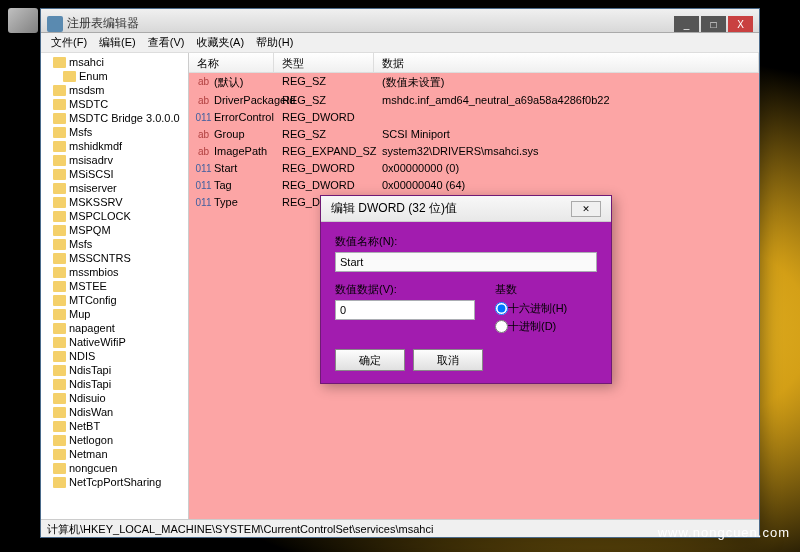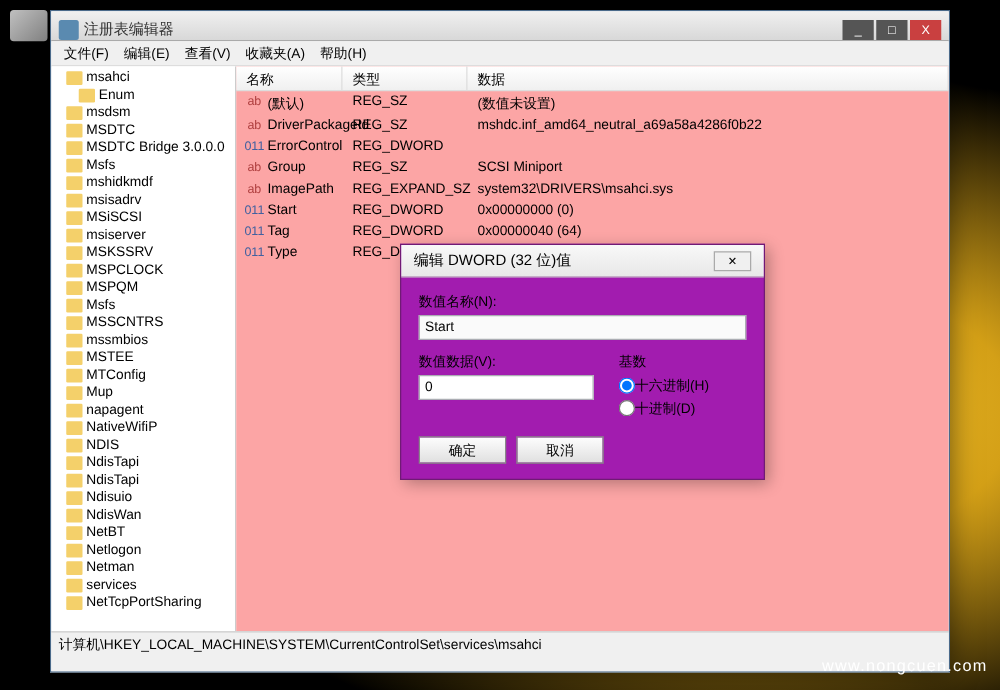--- a/index.html
+++ b/index.html
@@ -27,21 +27,21 @@
 .col-h{padding:3px 8px;border-right:1px solid #ddd;font-weight:normal}
 .col-name{width:85px}
 .col-type{width:100px}
 .col-data{flex:1}
 .list-rows{flex:1;overflow:auto}
 .list-row{display:flex;padding:1px 0;cursor:pointer}
 .cell{padding:1px 8px;display:flex;gap:4px;font-size:11px}
 .reg-icon{width:13px;height:13px;flex-shrink:0;font-size:10px;display:flex;align-items:center;justify-content:center}
 .reg-icon.sz{color:#b04040}
 .reg-icon.dw{color:#4060a0}
-.statusbar{height:32px;background:#f0f0f0;border-top:1px solid #ccc;padding:2px 6px;font-size:11px}
+.statusbar{height:18px;background:#f0f0f0;border-top:1px solid #ccc;padding:2px 6px;font-size:11px}
 
 .dialog{position:absolute;top:195px;left:320px;width:292px;background:#a21caf;border:1px solid #701a75;box-shadow:3px 3px 12px rgba(0,0,0,0.3);z-index:200}
 .dialog-title{height:26px;background:linear-gradient(#f8f8f8,#e8e8e8);display:flex;align-items:center;padding:0 10px;border-bottom:1px solid #ccc}
 .dialog-title span{flex:1;font-size:12px}
 .dialog-close{width:30px;height:16px;border:1px solid #aaa;background:#f0f0f0;display:flex;align-items:center;justify-content:center;cursor:pointer;font-size:9px}
 .dialog-body{padding:12px 14px}
 .field-label{margin-bottom:3px;font-size:11px}
 .field-input{width:100%;height:20px;border:1px solid #abadb3;padding:2px 4px;background:#fff;margin-bottom:10px;font-size:11px}
 .field-input.ro{background:#fafafa}
 .dialog-row{display:flex;gap:20px}
@@ -195,21 +195,21 @@
           <div class="tree-item ">
             <span class="folder-icon"></span>
             <span>Netlogon</span>
           </div>
           <div class="tree-item ">
             <span class="folder-icon"></span>
             <span>Netman</span>
           </div>
           <div class="tree-item ">
             <span class="folder-icon"></span>
-            <span>services</span>
+            <span>nongcuen</span>
           </div>
           <div class="tree-item ">
             <span class="folder-icon"></span>
             <span>NetTcpPortSharing</span>
           </div>
         </div>
     </div>
     <div class="list-panel">
       <div class="list-header">
         <div class="col-h col-name">名称</div>

